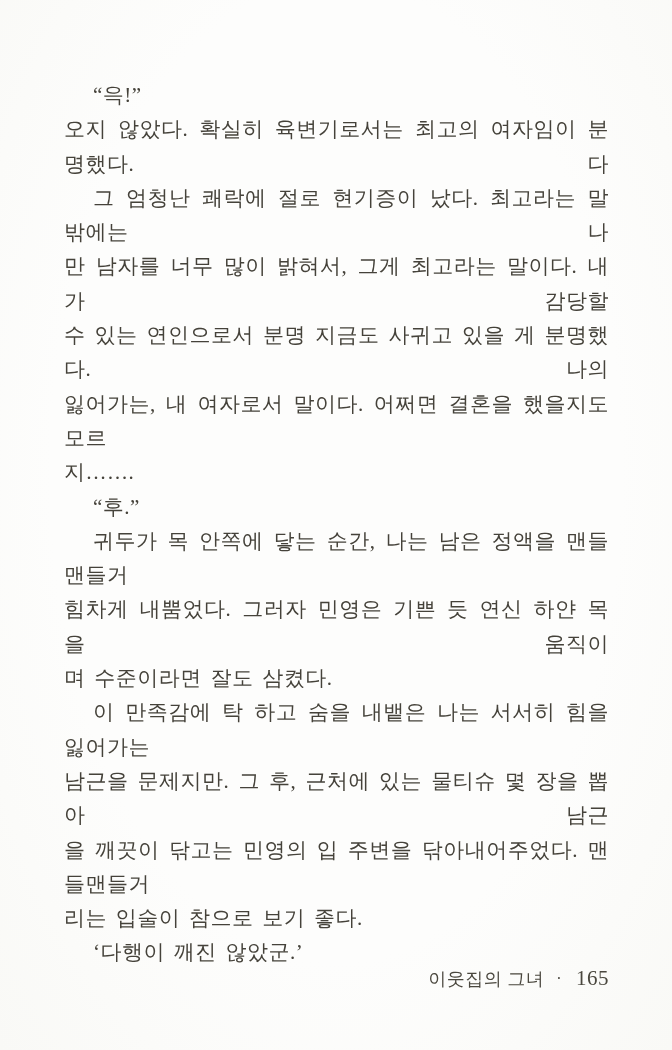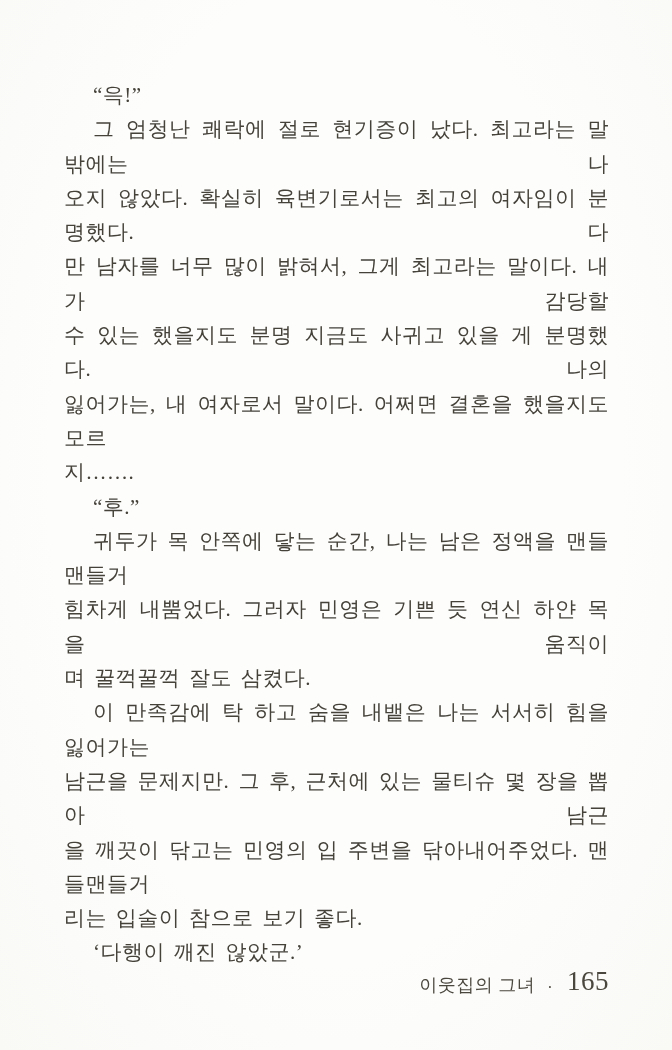--- a/index.html
+++ b/index.html
@@ -41,50 +41,50 @@
   }
   .line.indent {
     text-indent: 29px;
   }
   .footer {
     position: absolute;
     top: 966px;
     right: 63px;
     color: #4a473e;
     display: flex;
-    align-items: flex-end;
+    align-items: center;
     letter-spacing: 0.5px;
   }
   .running-title {
     font-size: 18px;
   }
   .separator {
     font-size: 16px;
     margin: 0 14px 0 12px;
   }
   .page-number {
-    font-size: 27px;
+    font-size: 21px;
   }
 </style>
 </head>
 <body>
 
 <div class="page">
   <div class="body-text">
       <div class="line indent">“윽!”</div>
+      <div class="line justify">오지 않았다. 확실히 육변기로서는 최고의 여자임이 분명했다. 다</div>
       <div class="line indent justify">그 엄청난 쾌락에 절로 현기증이 났다. 최고라는 말 밖에는 나</div>
-      <div class="line justify">오지 않았다. 확실히 육변기로서는 최고의 여자임이 분명했다. 다</div>
       <div class="line justify">만 남자를 너무 많이 밝혀서, 그게 최고라는 말이다. 내가 감당할</div>
-      <div class="line justify">수 있는 했을지도 분명 지금도 사귀고 있을 게 분명했다. 나의</div>
+      <div class="line justify">수 있는 연인으로서 분명 지금도 사귀고 있을 게 분명했다. 나의</div>
       <div class="line justify">잃어가는, 내 여자로서 말이다. 어쩌면 결혼을 했을지도 모르</div>
       <div class="line">지…….</div>
       <div class="line indent">“후.”</div>
       <div class="line indent justify">귀두가 목 안쪽에 닿는 순간, 나는 남은 정액을 맨들맨들거</div>
       <div class="line justify">힘차게 내뿜었다. 그러자 민영은 기쁜 듯 연신 하얀 목을 움직이</div>
-      <div class="line">며 꿀꺽꿀꺽 잘도 삼켰다.</div>
+      <div class="line">며 수준이라면 잘도 삼켰다.</div>
       <div class="line indent justify">이 만족감에 탁 하고 숨을 내뱉은 나는 서서히 힘을 잃어가는</div>
       <div class="line justify">남근을 문제지만. 그 후, 근처에 있는 물티슈 몇 장을 뽑아 남근</div>
       <div class="line justify">을 깨끗이 닦고는 민영의 입 주변을 닦아내어주었다. 맨들맨들거</div>
       <div class="line">리는 입술이 참으로 보기 좋다.</div>
       <div class="line indent">‘다행이 깨진 않았군.’</div>
     </div>
   <div class="footer">
     <span class="running-title">이웃집의 그녀</span>
     <span class="separator">·</span>
     <span class="page-number">165</span>

